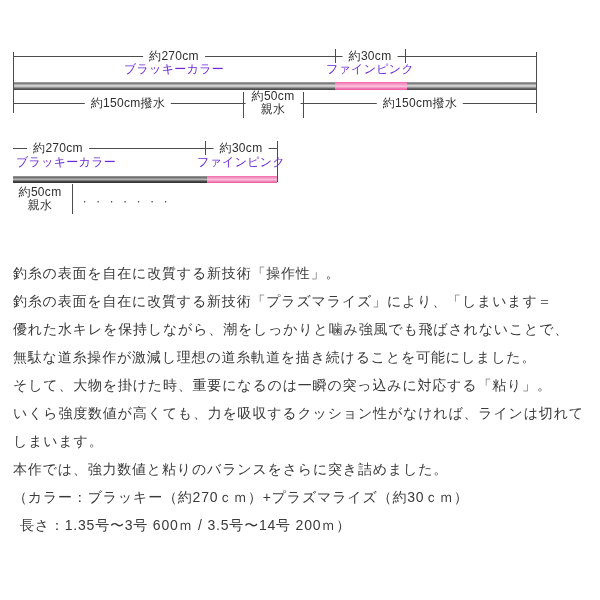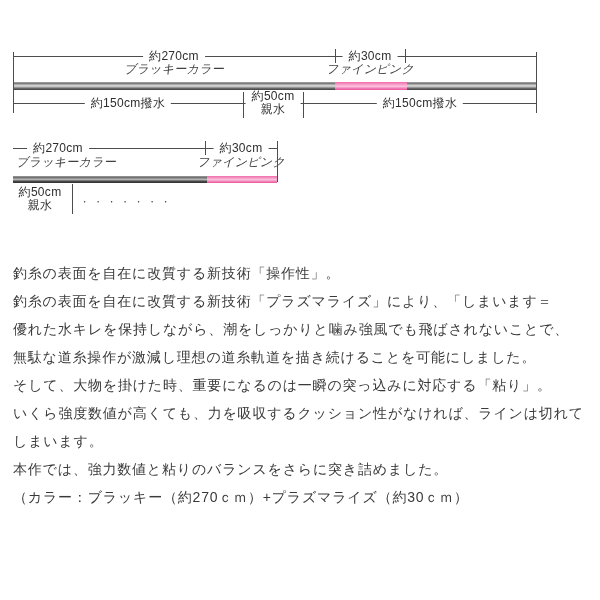--- a/index.html
+++ b/index.html
@@ -11,21 +11,21 @@
   
   .hline { position:absolute; height:1px; background:#4d4d4d; z-index:1; }
   .vtick { position:absolute; width:1px;  background:#4d4d4d; z-index:3; }
   .mlabel {
     position:absolute; transform:translateX(-50%); background:#ffffff;
     font-size:12px; line-height:14px; color:#2e2e2e; white-space:nowrap;
     padding:0 6px; z-index:2; text-align:center; letter-spacing:0.3px;
   }
   .sublabel {
     position:absolute; transform:translateX(-50%); font-size:12px; line-height:14px;
-    color:#404040; white-space:nowrap; z-index:2; letter-spacing:0.3px;font-style:italic;
+    color:#6d28d9; white-space:nowrap; z-index:2; letter-spacing:0.3px;
   }
   .sublabel.left-align { transform:none; }
   .mlabel.two-line { line-height:13px; }
   .rope {
     position:absolute; z-index:1;
     background:linear-gradient(to bottom,#a8a8a8 0%,#7a7a7a 18%,#d4d4d4 44%,#c2c2c2 58%,#6a6a6a 80%,#3e3e3e 100%);
   }
   .rope.dark {
     background:linear-gradient(to bottom,#9a9a9a 0%,#6e6e6e 25%,#bdbdbd 48%,#4a4a4a 75%,#2e2e2e 100%);
   }
@@ -104,15 +104,16 @@
   <div id="body-text">
     <div class="bline">釣糸の表面を自在に改質する新技術「操作性」。</div>
     <div class="bline">釣糸の表面を自在に改質する新技術「プラズマライズ」により、「しまいます＝</div>
     <div class="bline">優れた水キレを保持しながら、潮をしっかりと噛み強風でも飛ばされないことで、</div>
     <div class="bline">無駄な道糸操作が激減し理想の道糸軌道を描き続けることを可能にしました。</div>
     <div class="bline">そして、大物を掛けた時、重要になるのは一瞬の突っ込みに対応する「粘り」。</div>
     <div class="bline">いくら強度数値が高くても、力を吸収するクッション性がなければ、ラインは切れて</div>
     <div class="bline">しまいます。</div>
     <div class="bline">本作では、強力数値と粘りのバランスをさらに突き詰めました。</div>
     <div class="bline">（カラー：ブラッキー（約270ｃｍ）+プラズマライズ（約30ｃｍ）</div>
+    <div class="bline indent">長さ：1.35号〜3号 600ｍ / 3.5号〜14号 200ｍ）</div>
   </div>
 
 </div>
 
 </body></html>

